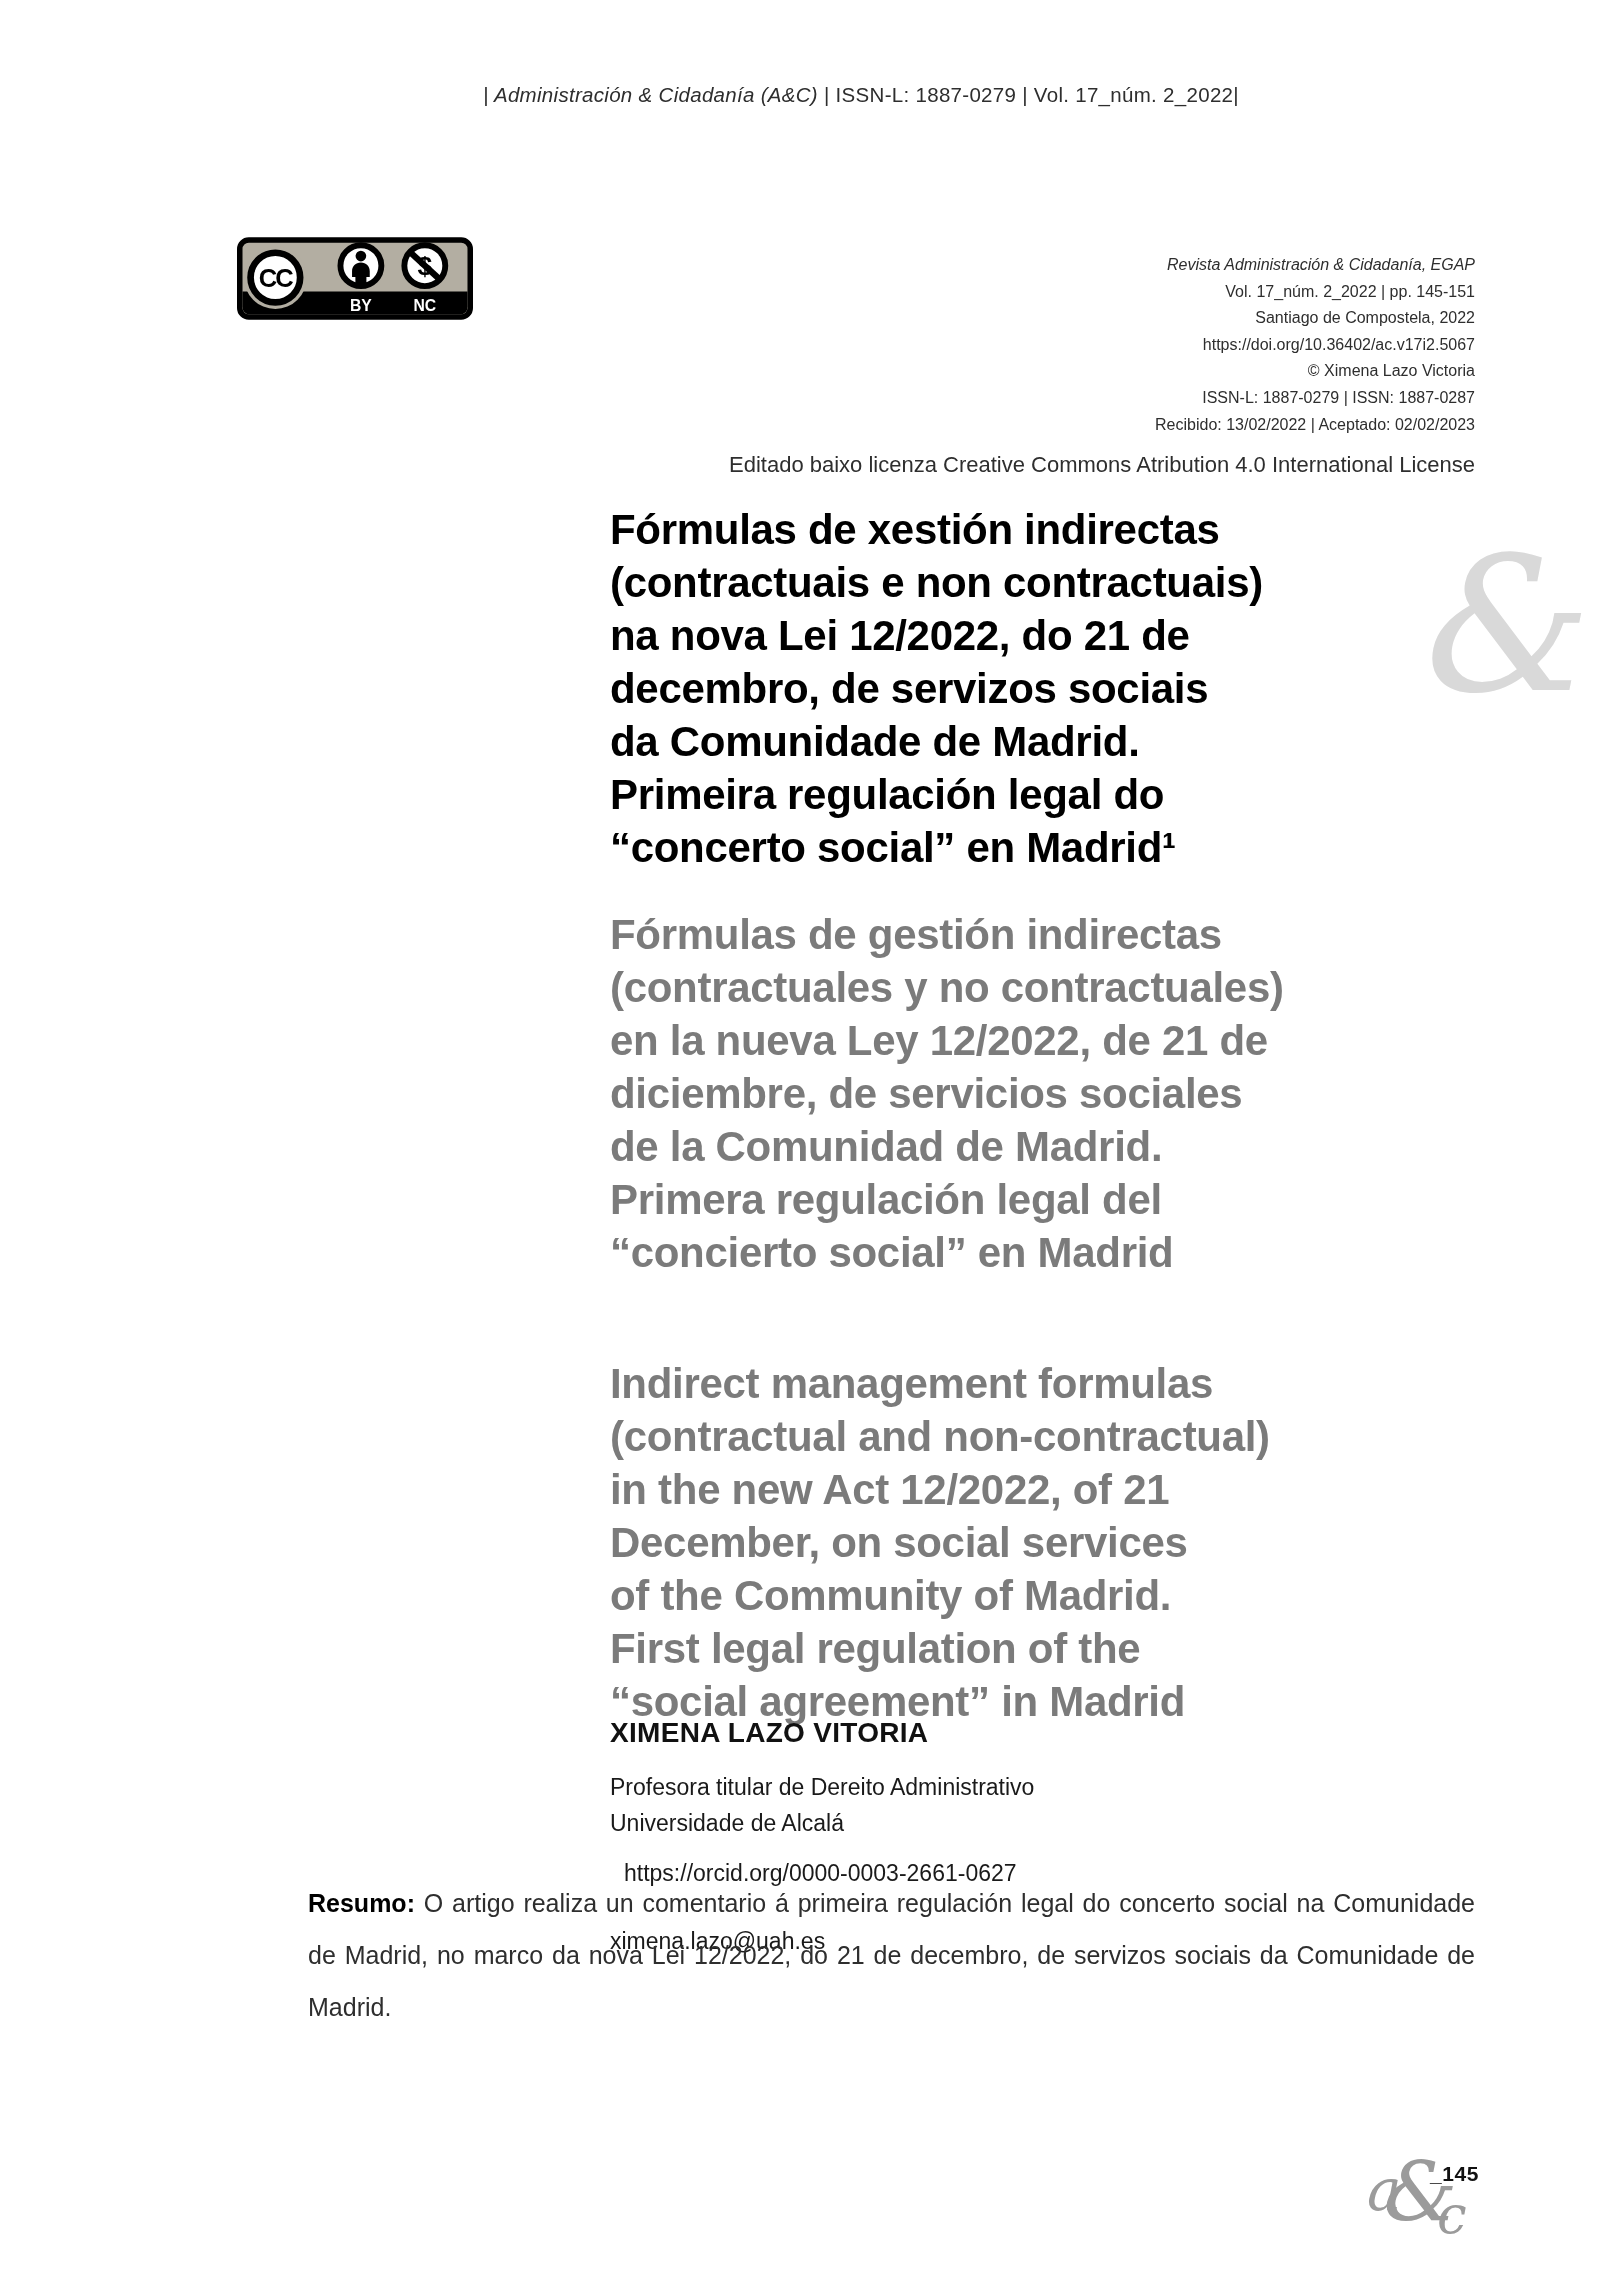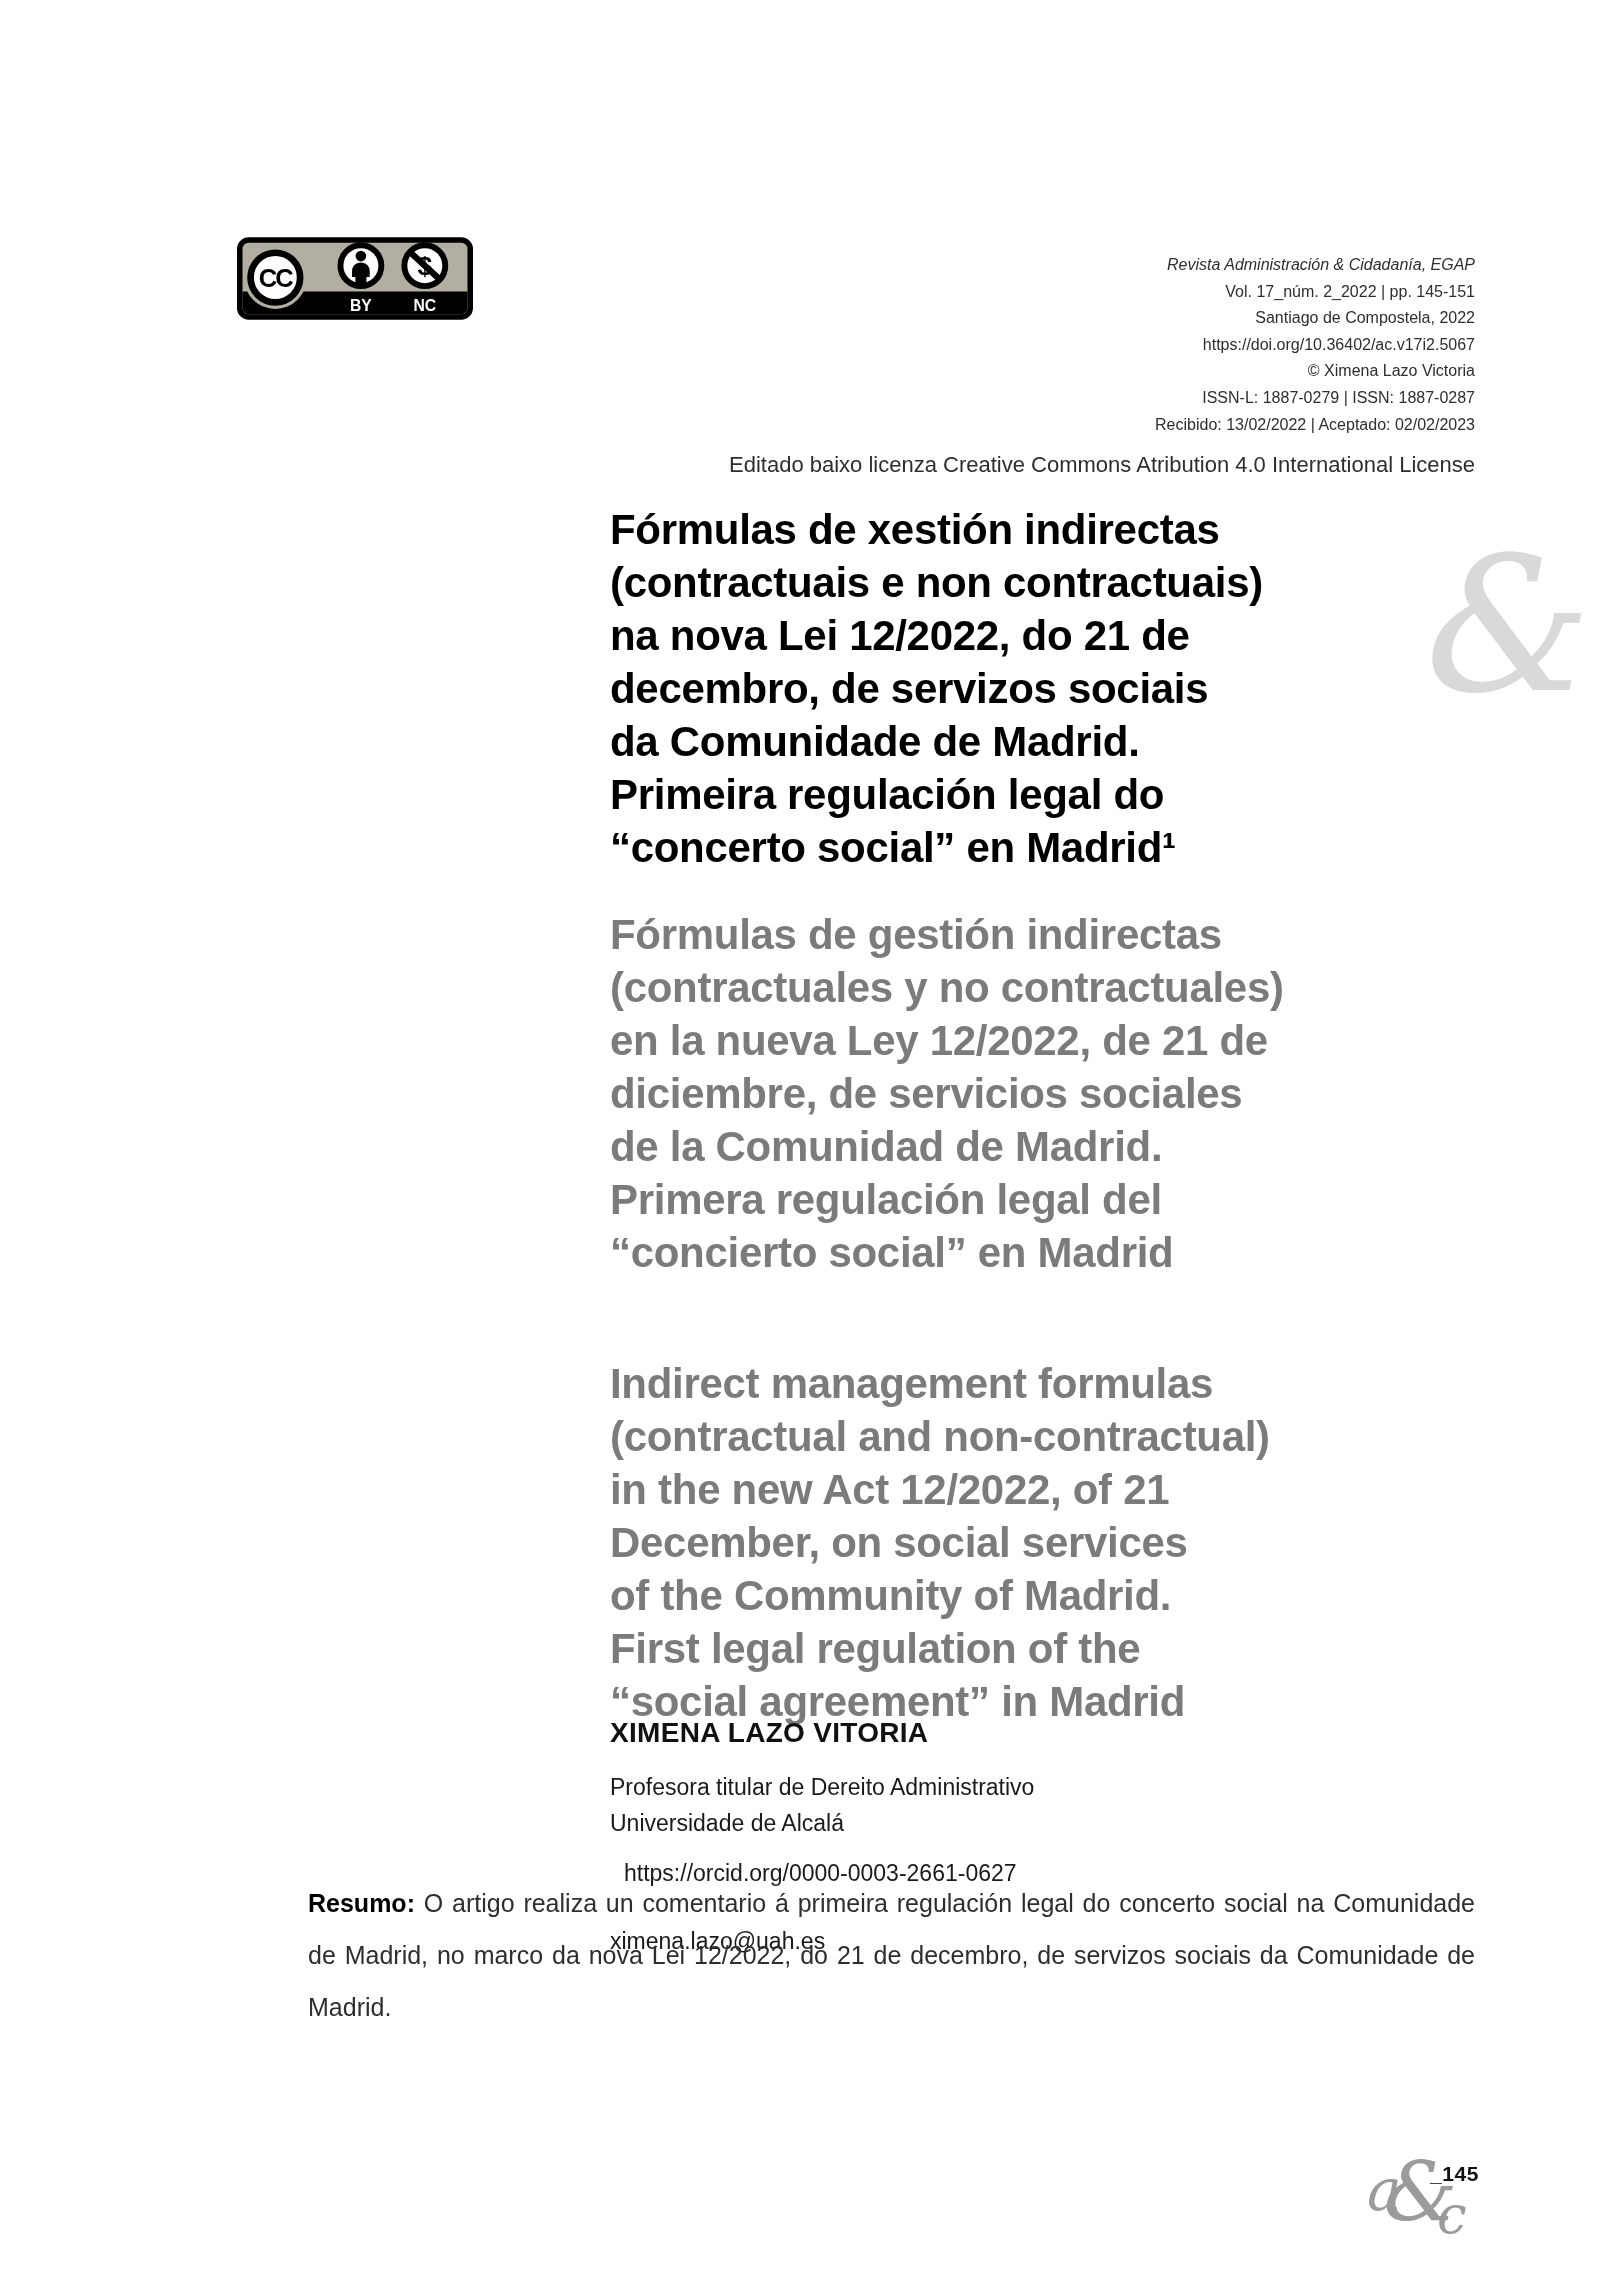--- a/index.html
+++ b/index.html
@@ -143,20 +143,23 @@
     letter-spacing: 0.6px;
   }
 
   .cc-badge svg text { font-family: "Liberation Sans", sans-serif; }
 </style>
 </head>
 <body>
 
 <div class="page">
 
+  <div class="running-head">
+    <span class="it">| Administración &amp; Cidadanía (A&amp;C)</span><span> | ISSN-L: 1887-0279 | Vol. 17_núm. 2_2022|</span>
+  </div>
 
   <div class="cc-badge">
     <svg width="236" height="83" viewBox="0 0 120 42" xmlns="http://www.w3.org/2000/svg">
       <rect x="1.4" y="1.4" width="117.2" height="39.2" rx="4.6" fill="#b3aea2" stroke="#000" stroke-width="2.8"></rect>
       <path d="M2.8 27.6 L117.2 27.6 L117.2 35.2 Q117.2 39.2 113.2 39.2 L6.8 39.2 Q2.8 39.2 2.8 35.2 Z" fill="#000"></path>
       <g>
         <circle cx="19.5" cy="20.5" r="16" fill="#b3aea2"></circle>
         <circle cx="19.5" cy="20.5" r="12.6" fill="#ffffff" stroke="#000" stroke-width="3.4"></circle>
         <text x="19.5" y="25.4" font-size="13" font-weight="bold" text-anchor="middle" fill="#000" letter-spacing="-1">CC</text>
       </g>

